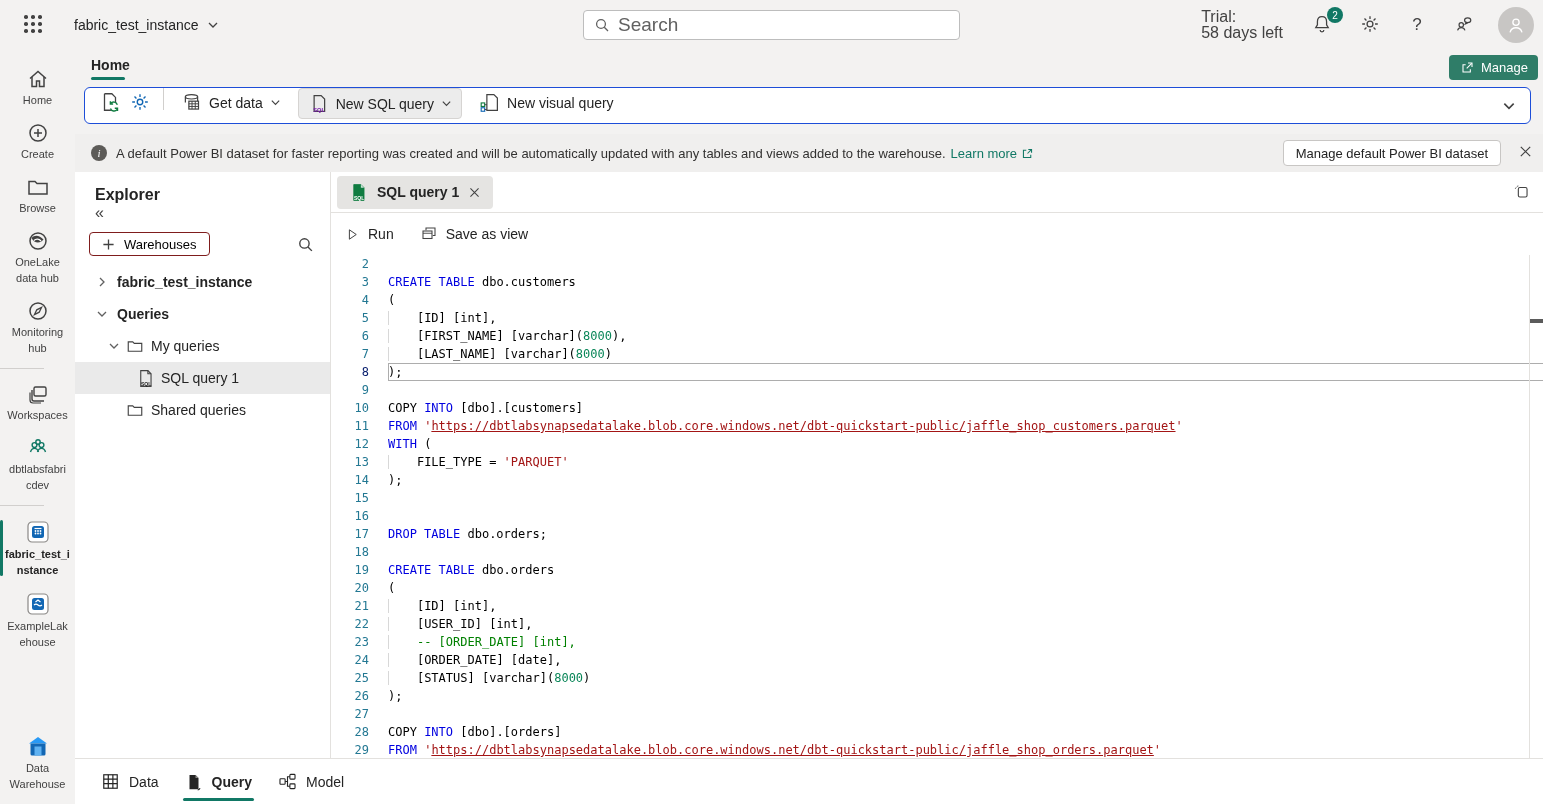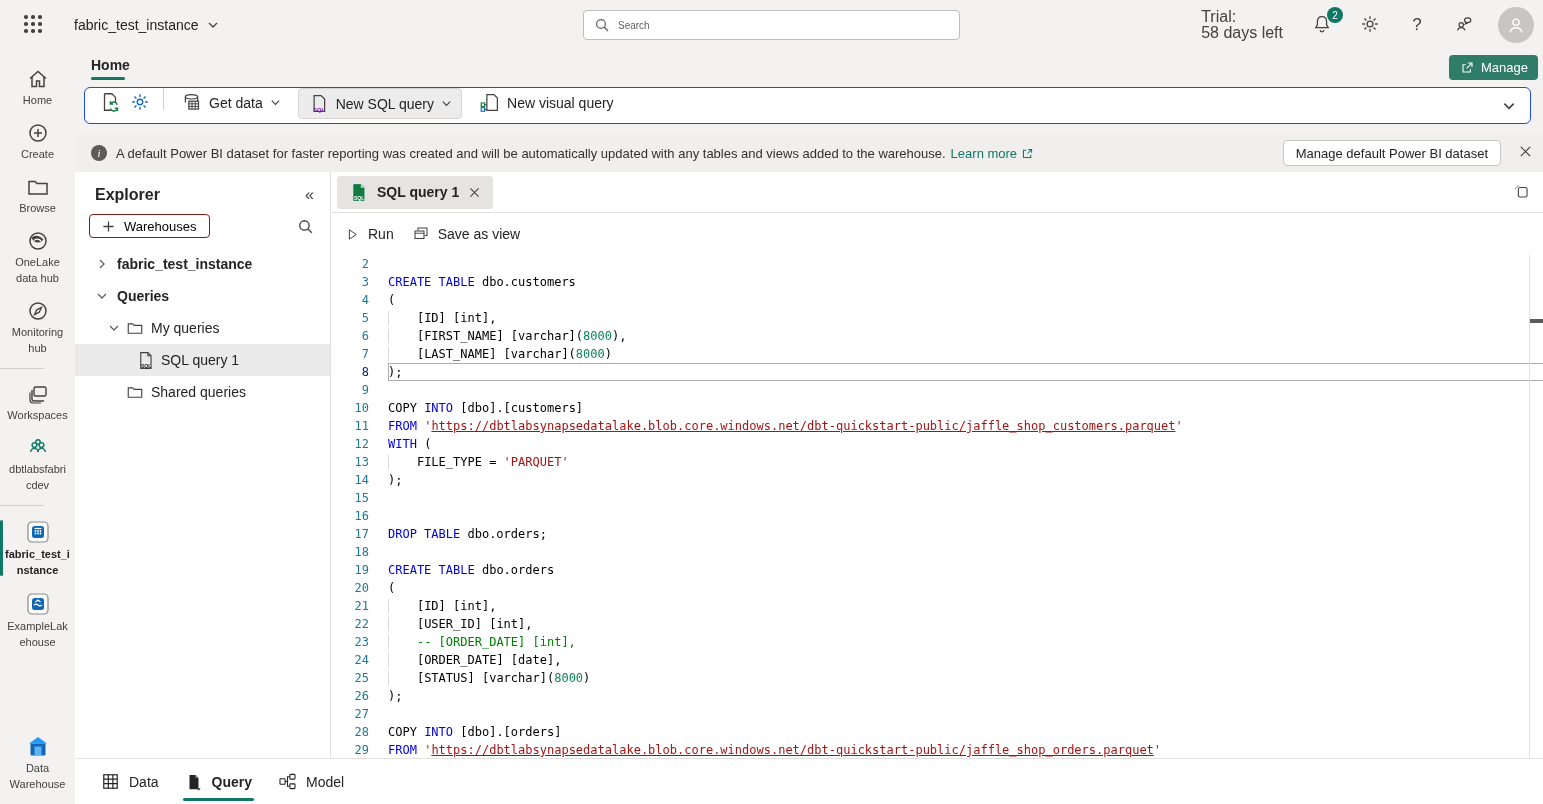--- a/index.html
+++ b/index.html
@@ -6,21 +6,21 @@
   html,body { width:1543px; height:804px; overflow:hidden; font-family:"Liberation Sans", sans-serif; background:#f3f2f1; color:#242424; }
   svg { display:block; }
   .ic { display:inline-flex; align-items:center; justify-content:center; flex:none; }
 
   
   #top-header { position:absolute; left:0; top:0; width:1543px; height:50px; background:#f3f2f1; display:flex; align-items:center; }
   #waffle { width:20px; height:20px; margin-left:24px; display:grid; grid-template-columns:repeat(3,4px); grid-template-rows:repeat(3,4px); gap:3px; cursor:pointer; }
   #waffle i { width:3.5px; height:3.5px; background:#424242; border-radius:50%; }
   #ws-switcher { display:flex; align-items:center; gap:8px; margin-left:30px; font-size:14px; cursor:pointer; }
   #search-box { position:absolute; left:583px; top:10px; width:377px; height:30px; background:#fff; border:1px solid #bdbdbd; border-radius:4px; display:flex; align-items:center; padding:0 10px; gap:8px; }
-  #search-box input { border:none; outline:none; font-size:10px; width:100%; color:#242424; font-family:"Liberation Sans",sans-serif; }
+  #search-box input { border:none; outline:none; font-size:19px; width:100%; color:#242424; font-family:"Liberation Sans",sans-serif; }
   #search-box input::placeholder { color:#616161; }
   #trial-info { position:absolute; right:260px; top:9px; text-align:left; font-size:16px; color:#424242; line-height:16px; }
   .hdr-ic { position:absolute; top:13px; width:24px; height:24px; color:#424242; cursor:pointer; }
   #bell-wrap { right:208px; }
   #badge { position:absolute; top:-6px; right:-8px; min-width:16px; height:16px; background:#117865; color:#fff; border-radius:8px; font-size:10px; display:flex; align-items:center; justify-content:center; padding:0 4px; }
   #hdr-gear { right:160px; }
   #hdr-help { right:114px; font-size:17px; color:#424242; display:flex; align-items:center; justify-content:center; }
   #hdr-feedback { right:66px; }
   #avatar { position:absolute; right:9px; top:7px; width:36px; height:36px; border-radius:50%; background:#c8c6c4; display:flex; align-items:center; justify-content:center; cursor:pointer; }
 
@@ -49,38 +49,38 @@
   #left-rail { position:absolute; left:0; top:50px; width:75px; height:754px; background:#f3f2f1; display:flex; flex-direction:column; align-items:center; padding-top:10px; }
   .rail-item { width:75px; display:flex; flex-direction:column; align-items:center; gap:3px; padding:7px 2px; cursor:pointer; position:relative; }
   .rail-item .lbl { font-size:11px; color:#424242; text-align:center; line-height:13px; word-break:break-all; }
   .rail-item.selected .lbl { font-weight:bold; color:#242424; }
   .rail-item.selected::before { content:""; position:absolute; left:0; top:8px; bottom:8px; width:3px; background:#117865; border-radius:2px; }
   .rail-divider { width:44px; height:1px; background:#d1cfcd; margin:6px 0; }
   #rail-bottom { position:absolute; left:0; bottom:6px; width:75px; }
 
   
   #explorer { position:absolute; left:75px; top:172px; width:255px; height:586px; background:#fff; }
-  #explorer-head { display:flex; align-items:flex-start; justify-content:space-between; padding:14px 16px 10px 20px; }
+  #explorer-head { display:flex; align-items:flex-start; justify-content:space-between; padding:14px 16px 10px 20px;flex-direction:column; }
   #explorer-title { font-size:16px; font-weight:bold; }
   #explorer-collapse { font-size:16px; color:#424242; cursor:pointer; }
   #explorer-actions { display:flex; align-items:center; justify-content:space-between; padding:0 16px 10px 14px; }
   #warehouses-btn { display:flex; align-items:center; gap:9px; border:1px solid #7f1d1d; border-radius:4px; background:#fff; height:24px; padding:0 12px; font-size:13px; cursor:pointer; font-family:"Liberation Sans",sans-serif; }
   .tree-row { display:flex; align-items:center; height:32px; font-size:14px; cursor:pointer; color:#242424; }
   .tree-row.selected { background:#eaeaea; }
   .tree-row.bold .t-lbl { font-weight:bold; }
   .t-chev { width:18px; display:flex; justify-content:center; color:#616161; }
   .t-ic { width:24px; display:flex; justify-content:center; color:#424242; }
 
   
   #query-area { position:absolute; left:330px; top:172px; width:1213px; height:586px; background:#fff; border-left:1px solid #e3e1de; }
   #qtab-strip { height:41px; border-bottom:1px solid #e3e1de; display:flex; align-items:center; padding-left:6px; position:relative; }
   #query-tab { display:flex; align-items:center; gap:9px; background:#e5e4e2; border-radius:4px; height:33px; padding:0 12px; font-size:14px; font-weight:bold; cursor:pointer; }
   #tab-close { color:#424242; cursor:pointer; display:flex; }
   #tab-list-btn { position:absolute; right:12px; top:10px; cursor:pointer; color:#424242; }
-  #run-bar { height:42px; display:flex; align-items:center; gap:18px; padding-left:14px; }
+  #run-bar { height:42px; display:flex; align-items:center; gap:26px; padding-left:14px; }
   .run-item { display:flex; align-items:center; gap:8px; font-size:14px; cursor:pointer; }
 
   
   #editor { position:absolute; left:0; top:83px; width:1213px; height:503px; font-family:"DejaVu Sans Mono","Liberation Mono",monospace; font-size:12px; overflow:hidden; }
   .cline { display:flex; height:18px; line-height:18px; white-space:pre; }
   .gutter { width:40px; text-align:right; color:#237893; flex:none; padding-right:2px; }
   .cline.current .gutter { color:#0b216f; }
   .codepart { flex:1; margin-left:17px; color:#000; }
   .cline.current .codepart { box-shadow:inset 0 0 0 1px #adadad; }
   .tk-k { color:#0000e0; }

